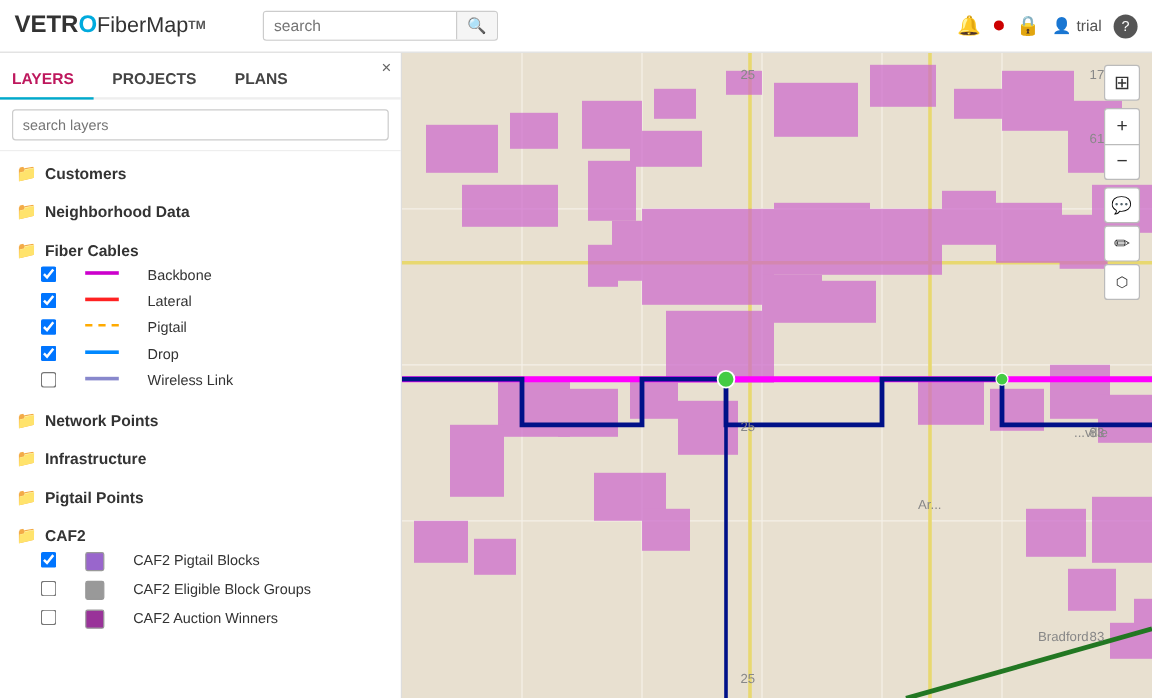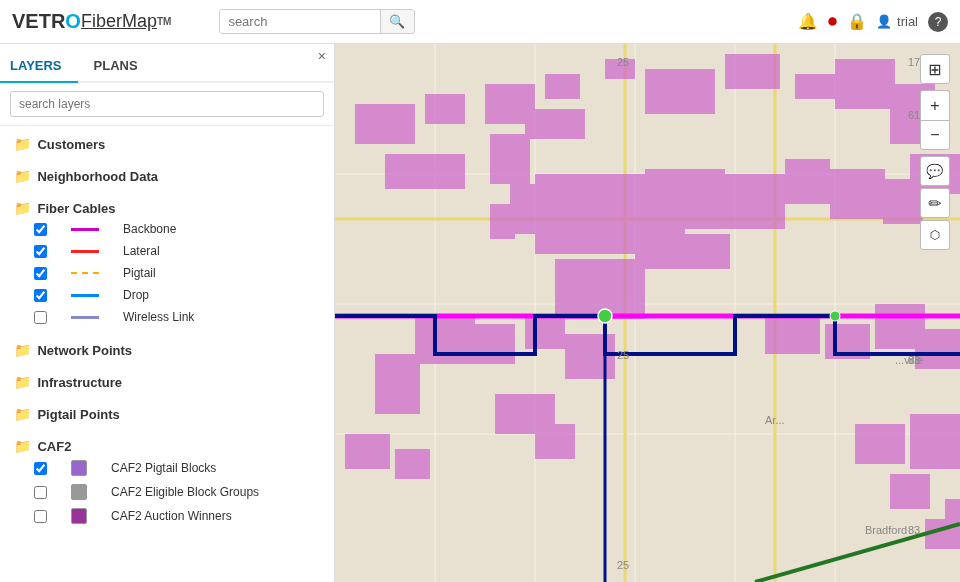--- a/index.html
+++ b/index.html
@@ -80,21 +80,21 @@
     .tab {
       padding: 8px 16px;
       cursor: pointer;
       font-size: 13px;
       font-weight: bold;
       color: #666;
       border-bottom: 2px solid transparent;
       margin-bottom: -2px;
     }
     .tab.active {
-      color: #0369a1;
+      color: #be185d;
       border-bottom: 2px solid #00aacc;
       padding-left: 10px;
     }
     .tab:not(.active) { color: #444; }
     #search-layers-bar {
       padding: 8px 10px;
       border-bottom: 1px solid #eee;
     }
     #search-layers-input {
       width: 100%; border: 1px solid #ccc; border-radius: 3px;
@@ -108,21 +108,21 @@
       padding: 8px 14px 4px 14px;
     }
     .layer-group-title {
       display: flex; align-items: center; gap: 6px;
       font-size: 13px; font-weight: bold; color: #333;
       cursor: pointer;
       padding: 2px 0;
     }
     .folder-icon { font-size: 14px; color: #555; }
     .layer-sub-item {
-      display: flex; align-items: center; gap: 24px;
+      display: flex; align-items: flex-start; gap: 24px;
       padding: 4px 0 4px 20px;
       font-size: 12px; color: #333;
     }
     .layer-sub-item input[type=checkbox] {
       width: 13px; height: 13px; cursor: pointer;
       flex-shrink: 0;
     }
     .line-sample {
       width: 28px; height: 10px; position: relative; display: inline-flex; align-items: center;
       flex-shrink: 0;
@@ -176,21 +176,21 @@
     .map-btn-group .map-btn:first-child { border-radius: 3px 3px 0 0; border-bottom: none; }
     .map-btn-group .map-btn:last-child { border-radius: 0 0 3px 3px; }
   </style>
 </head>
 <body>
 
 <div id="header">
   <div id="logo">
     <span style="color:#333;font-weight:900;font-size:20px;">VETR</span>
       <span style="color:#00aadd;font-weight:900;font-size:20px;">O</span>
-      <span style="color:#333;font-weight:400;font-size:18px;text-decoration:underline;">FiberMap</span>
+      <span style="color:#333;font-weight:400;font-size:18px;">FiberMap</span>
       <sup style="font-size:10px;color:#555;font-weight:bold;">TM</sup>
   </div>
   <div id="search-bar">
     <input id="search-input" type="text" placeholder="search" style="">
     <button id="search-btn">🔍</button>
   </div>
   <div id="header-right">
     <span class="header-icon">🔔</span>
     <span class="header-icon active" style="font-size:18px;">⏺</span>
     <span class="header-icon active">🔒</span>
@@ -202,20 +202,21 @@
   </div>
 </div>
 
 <div id="main">
 
   <div id="sidebar">
     <span id="sidebar-close">×</span>
 
     <div id="tabs">
       <div class="tab active">LAYERS</div>
+      <div class="tab">PROJECTS</div>
       <div class="tab">PLANS</div>
     </div>
 
     <div id="search-layers-bar">
       <input id="search-layers-input" type="text" placeholder="search layers" style="">
     </div>
 
     <div id="layers-list">
 
       <div class="layer-group">

